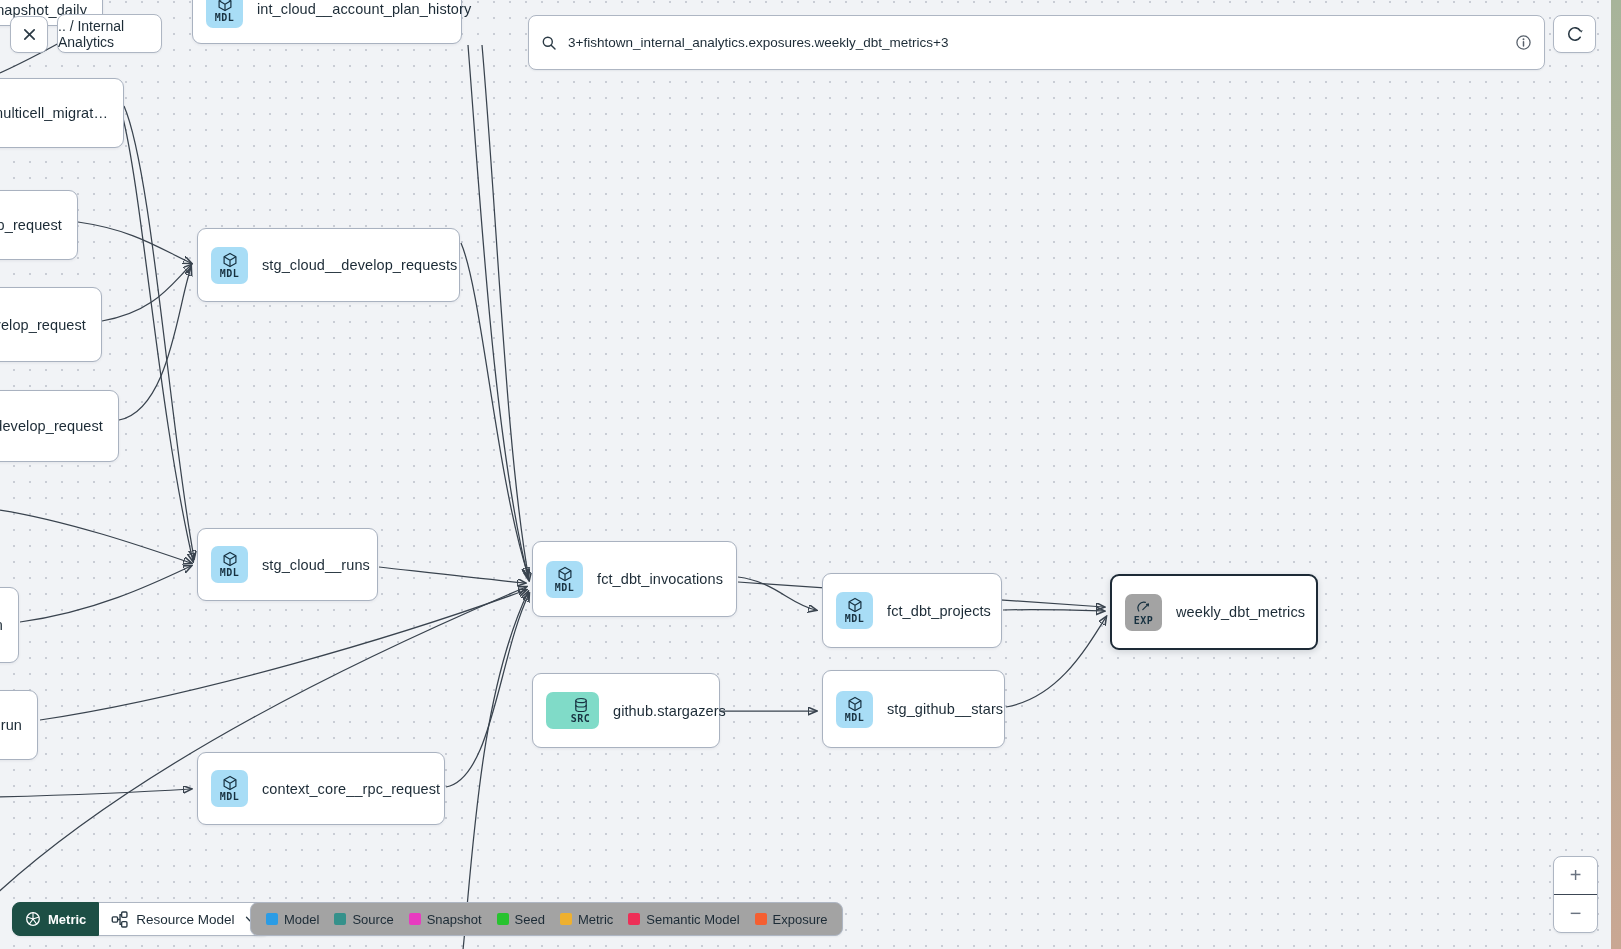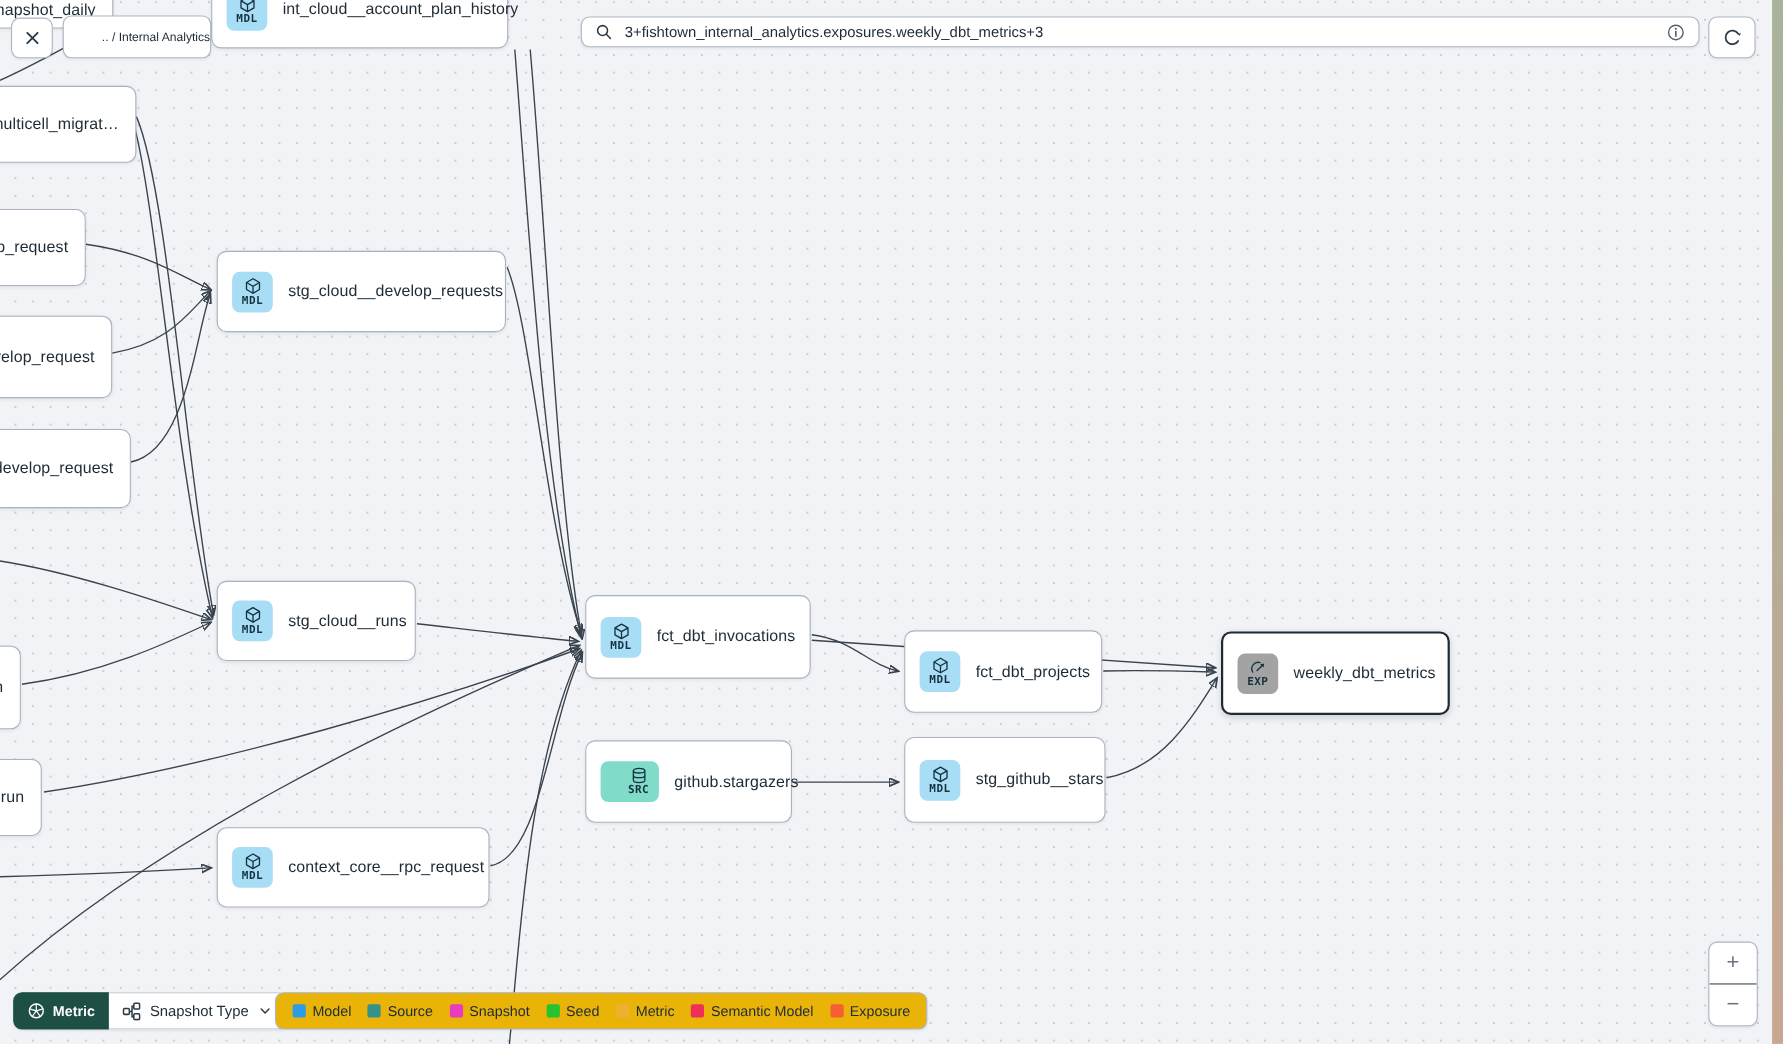--- a/index.html
+++ b/index.html
@@ -36,42 +36,42 @@
     font-family:"DejaVu Sans Mono",monospace;font-size:10px;font-weight:bold;
     color:#173140;letter-spacing:.4px;line-height:1;
   }
 
   
   .panel{
     position:absolute;background:#fff;border:1px solid #aeb6c3;border-radius:8px;
     box-shadow:0 1px 2px rgba(25,35,50,.06);box-sizing:border-box;
   }
   #close-btn{left:10px;top:16px;width:38px;height:37px;display:flex;align-items:center;justify-content:center;cursor:pointer;}
-  #breadcrumb{left:57px;top:14px;width:135px;height:39px;display:flex;align-items:center;justify-content:flex-end;
-    font-size:11px;color:#1c2b36;}
-  #search-box{left:528px;top:15px;width:1017px;height:28px;display:flex;align-items:center;padding:0 12px;gap:9px;}
+  #breadcrumb{left:57px;top:14px;width:105px;height:39px;display:flex;align-items:center;justify-content:center;
+    font-size:14px;color:#1c2b36;}
+  #search-box{left:528px;top:15px;width:1017px;height:55px;display:flex;align-items:center;padding:0 12px;gap:9px;}
   #search-box input{
     flex:1;border:none;outline:none;background:transparent;font-family:"Liberation Sans",sans-serif;
     font-size:13.5px;color:#1c2b36;
   }
   #refresh-btn{left:1553px;top:15px;width:43px;height:38px;display:flex;align-items:center;justify-content:center;cursor:pointer;}
 
   
   #lenses-bar{position:absolute;left:12px;top:902px;height:34px;display:flex;border-radius:8px;
     box-shadow:0 1px 2px rgba(25,35,50,.08);}
   #lenses-btn{
     background:#1d4f45;color:#fff;border:1px solid #1d4f45;border-radius:8px 0 0 8px;
     display:flex;align-items:center;gap:7px;padding:0 12px;font-size:13px;font-weight:bold;cursor:pointer;box-sizing:border-box;
   }
   #resource-type-btn{
     background:#fff;border:1px solid #aeb6c3;border-left:none;border-radius:0 8px 8px 0;
     display:flex;align-items:center;gap:8px;padding:0 12px;font-size:13.5px;color:#1c2b36;cursor:pointer;box-sizing:border-box;
   }
   #legend{
-    position:absolute;left:250px;top:902px;height:34px;background:#eab308;border:1px solid #aeb6c3;border-radius:8px;
+    position:absolute;left:250px;top:902px;height:34px;background:#a3a3a3;border:1px solid #aeb6c3;border-radius:8px;
     display:inline-flex;align-items:center;gap:15px;padding:0 15px;box-sizing:border-box;
     box-shadow:0 1px 2px rgba(25,35,50,.06);
   }
   .legend-item{display:flex;align-items:center;gap:6px;font-size:13px;color:#1c2b36;white-space:nowrap;}
   .legend-swatch{width:12px;height:12px;border-radius:2px;flex:0 0 auto;}
 
   
   #zoom-controls{
     position:absolute;left:1553px;top:856px;width:43px;background:#fff;border:1px solid #aeb6c3;border-radius:8px;
     overflow:hidden;box-shadow:0 1px 2px rgba(25,35,50,.08);
@@ -300,21 +300,21 @@
     </svg>
     <span>Metric</span>
   </div>
   <div id="resource-type-btn">
     <svg class="icon" width="17" height="17" viewBox="0 0 16 16" fill="none" stroke="#2b3a45" stroke-width="1.3">
       <rect x="1.2" y="5.5" width="5" height="5" rx="1"></rect>
       <rect x="10" y="1" width="5" height="5" rx="1"></rect>
       <rect x="10" y="10" width="5" height="5" rx="1"></rect>
       <path d="M6.2 8 H8.5 M8.5 8 V3.5 H10 M8.5 8 V12.5 H10"></path>
     </svg>
-    <span>Snapshot Type</span>
+    <span>Resource Model</span>
     <svg class="icon" width="14" height="14" viewBox="0 0 16 16">
       <path d="M4 6 L8 10.2 L12 6" fill="none" stroke="#2b3a45" stroke-width="1.5" stroke-linecap="round" stroke-linejoin="round"></path>
     </svg>
   </div>
 </div>
 
 <div id="legend">
     <span class="legend-item">
       <span class="legend-swatch" style="background: rgb(43, 156, 229);"></span>
       <span>Model</span>

